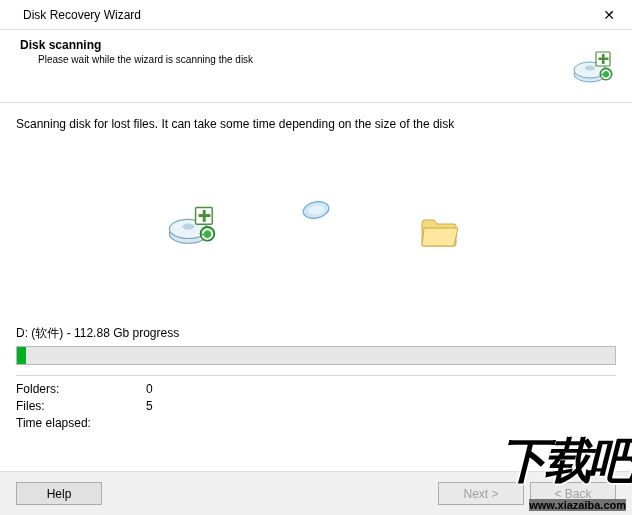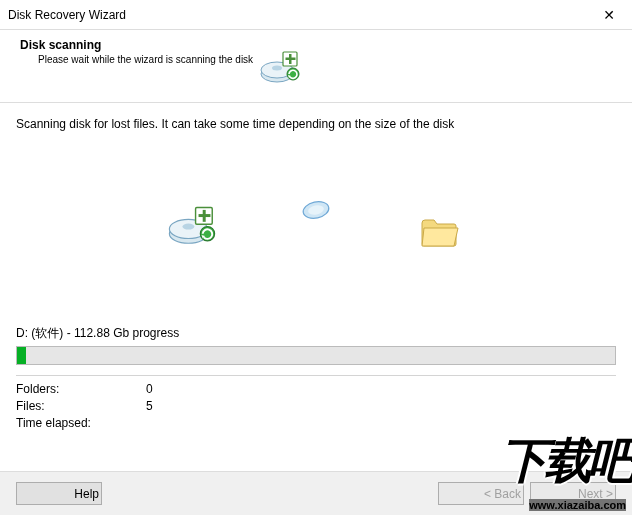--- a/index.html
+++ b/index.html
@@ -10,39 +10,40 @@
     width: 632px;
     height: 515px;
     overflow: hidden;
     color: #000;
   }
   .titlebar {
     height: 30px;
     display: flex;
     align-items: center;
     justify-content: space-between;
-    padding-left: 8px;
+    padding-left: 23px;
     border-bottom: 1px solid #ddd;
   }
   .titlebar .title {
     font-size: 12px;
   }
   .close-btn {
     width: 46px;
     height: 30px;
     display: flex;
     align-items: center;
     justify-content: center;
     font-size: 14px;
     font-family: Arial, sans-serif;
     cursor: pointer;
   }
 
   .header-area {
     display: flex;
+    justify-content: space-between;
     padding: 8px 12px 10px 20px;
     border-bottom: 1px solid #ddd;
   }
   .header-text .heading {
     font-weight: bold;
     font-size: 12px;
     margin-bottom: 2px;
   }
   .header-text .subheading {
     font-size: 10px;
@@ -112,21 +113,20 @@
     background: #f0f0f0;
   }
   .btn {
     min-width: 86px;
     height: 23px;
     border: 1px solid #adadad;
     background: #e1e1e1;
     font-size: 12px;
     cursor: pointer;
     padding: 0 2px;
-    text-align: right;
   }
   .btn:disabled {
     color: #a0a0a0;
     cursor: default;
     background: #e9e9e9;
   }
   .btn-group { display: flex; gap: 6px; }
 
   .watermark {
     position: absolute;
@@ -232,21 +232,21 @@
     <span class="value">5</span>
   </div>
   <div class="stats-row">
     <span class="label">Time elapsed:</span>
   </div>
 </div>
 
 <div class="button-bar">
   <button class="btn">Help</button>
   <div class="btn-group">
+    <button class="btn" disabled="">Next &gt;</button>
     <button class="btn" disabled="">&lt; Back</button>
-    <button class="btn" disabled="">Next &gt;</button>
   </div>
 </div>
 
 <div class="watermark">
   <span class="cn">下载吧</span>
   <span class="url">www.xiazaiba.com</span>
 </div>
 
 </body></html>

